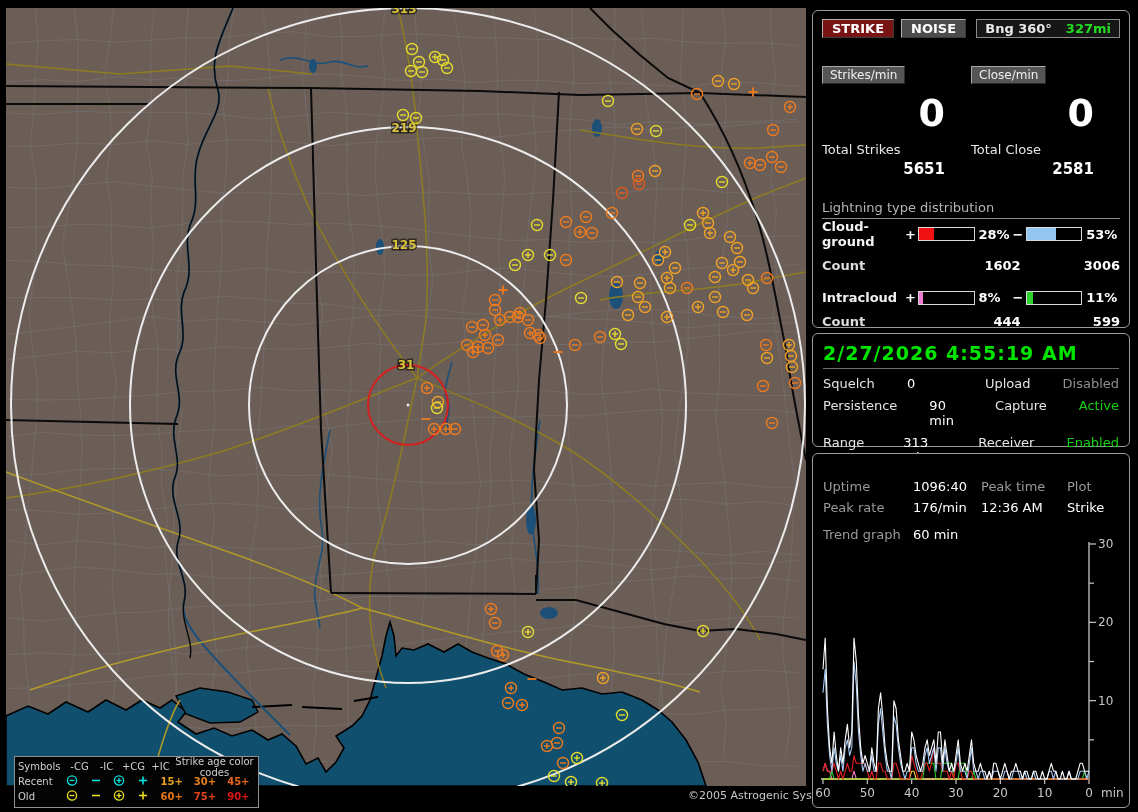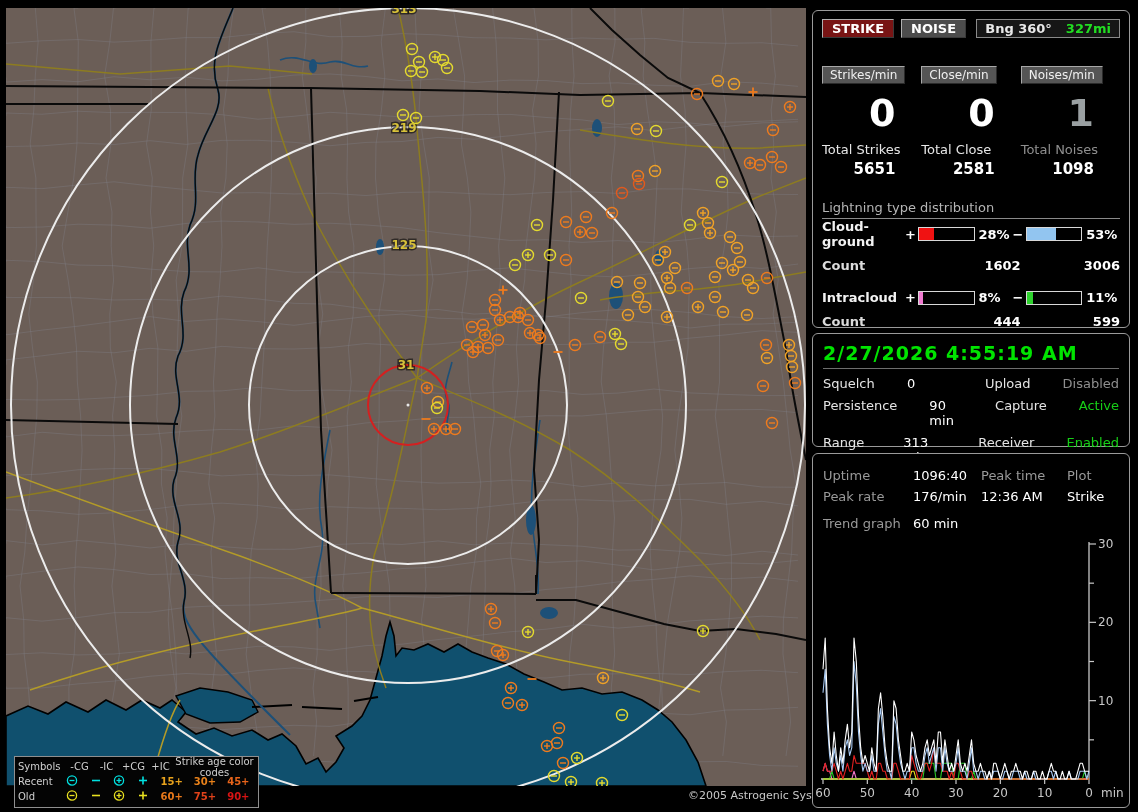--- a/index.html
+++ b/index.html
@@ -12,21 +12,21 @@
   #map-legend{position:absolute;left:14px;top:756px;width:245px;height:52px;background:#040404;
     border:1px solid #8f8f8f;color:#cfcfcf;font-size:10px;box-sizing:border-box;padding:2px 3px;}
   .lg-row{display:flex;align-items:center;height:15px;}
   .lg-c0{width:48px;} .lg-sym{width:27px;text-align:center;} .lg-age{width:38px;text-align:center;font-weight:bold;}
   .lg-agehdr{flex:1;text-align:center;}
   
   .pbox{position:absolute;left:812px;width:318px;background:#000;border:1px solid #9a9a9a;
     border-radius:6px;box-sizing:border-box;color:#e8e8e8;}
   #pbox1{top:10px;height:318px;padding:8px 9px;}
   #pbox2{top:333px;height:114px;padding:6px 10px;}
-  #pbox3{top:453px;height:355px;padding:8px 10px;}
+  #pbox3{top:453px;height:355px;padding:19px 10px;}
   .hdr-row{display:flex;align-items:center;}
   .mode-btn{font-size:13px;font-weight:bold;color:#fff;padding:1px 9px;margin-right:7px;
     border:1px solid;border-color:#b0b0b0 #3a3a3a #3a3a3a #b0b0b0;cursor:default;}
   .strike-btn{background:#781414;}
   .noise-btn{background:#4c4c4c;}
   .bng-box{margin-left:auto;background:#161616;border:1px solid #8a8a8a;font-size:13px;font-weight:bold;
     padding:1px 8px;display:flex;gap:14px;}
   .bng-rng{color:#22dd22;}
   .rate-cols{display:flex;margin-top:28px;}
   .rate-col{flex:1;display:flex;flex-direction:column;align-items:flex-start;}
@@ -752,26 +752,20 @@
       <span class="rate-val">0</span>
       <span class="tot-lbl">Total Strikes</span>
       <span class="tot-val">5651</span>
     </div>
     <div class="rate-col">
       <span class="rate-btn">Close/min</span>
       <span class="rate-val">0</span>
       <span class="tot-lbl">Total Close</span>
       <span class="tot-val">2581</span>
     </div>
-    <div class="rate-col">
-      <span class="rate-btn">Noises/min</span>
-      <span class="rate-val dim">1</span>
-      <span class="tot-lbl dim">Total Noises</span>
-      <span class="tot-val">1098</span>
-    </div>
   </div>
   <div class="dist-title">Lightning type distribution</div>
 
   <div class="dist-row">
     <span class="dist-lbl">Cloud-ground</span>
     <span class="sign">+</span>
     <span class="bar">
           <i id="bar-cg-pos" style="width: 28%; background: rgb(240, 18, 18);"></i>
         </span>
     <span class="pct">28%</span>

